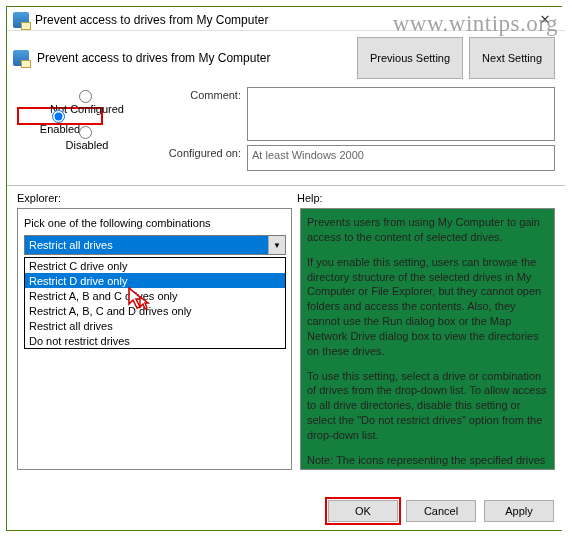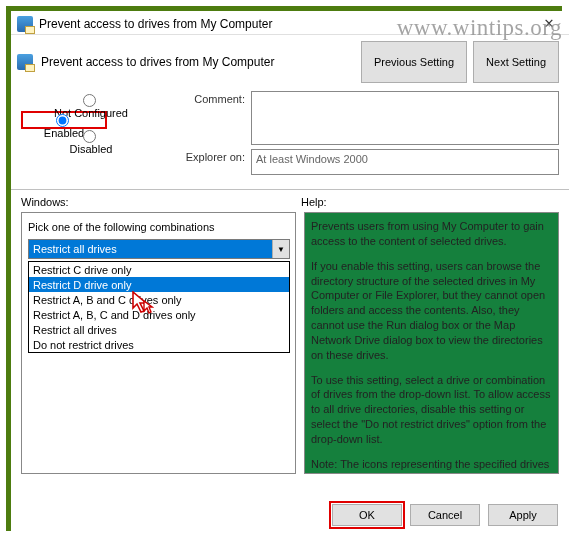--- a/index.html
+++ b/index.html
@@ -10,21 +10,21 @@
     color: #000;
     background: #fff;
     width: 572px;
     height: 537px;
     position: relative;
   }
   .outer-frame {
     position: absolute;
     left: 6px; top: 6px;
     width: 556px; height: 525px;
-    border: 5px solid #4d7c0f;
+    border: 1px solid #4d7c0f;
     background: #fff;
   }
   .dialog {
     position: absolute;
     left: 0; top: 0;
     width: 558px; height: 523px;
     background: #fff;
   }
   .titlebar {
     display: flex;
@@ -260,30 +260,30 @@
         <input type="radio" name="st" style="">
         <span>Disabled</span>
       </label>
     </div>
     <div class="comment-area">
       <div class="comment-row">
         <div class="comment-label">Comment:</div>
         <textarea class="comment-box" style=""></textarea>
       </div>
       <div class="comment-row">
-        <div class="comment-label">Explorer on:</div>
+        <div class="comment-label">Configured on:</div>
         <div class="supported-box">At least Windows 2000</div>
       </div>
     </div>
   </div>
 
   <div class="divider"></div>
 
   <div class="mid-labels">
-    <div class="lbl-opt">Windows:</div>
+    <div class="lbl-opt">Explorer:</div>
     <div class="lbl-help">Help:</div>
   </div>
 
   <div class="panels">
     <div class="panel-left">
       <div class="pick-label">Pick one of the following combinations</div>
       <div class="combo">
         <div class="combo-text">Restrict all drives</div>
         <div class="combo-btn">▼</div>
       </div>

